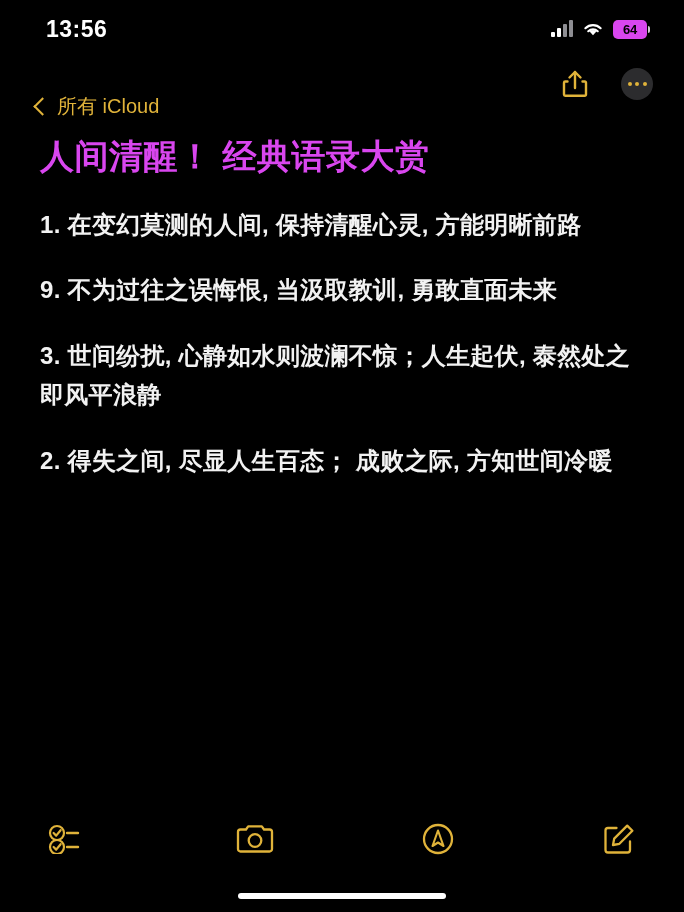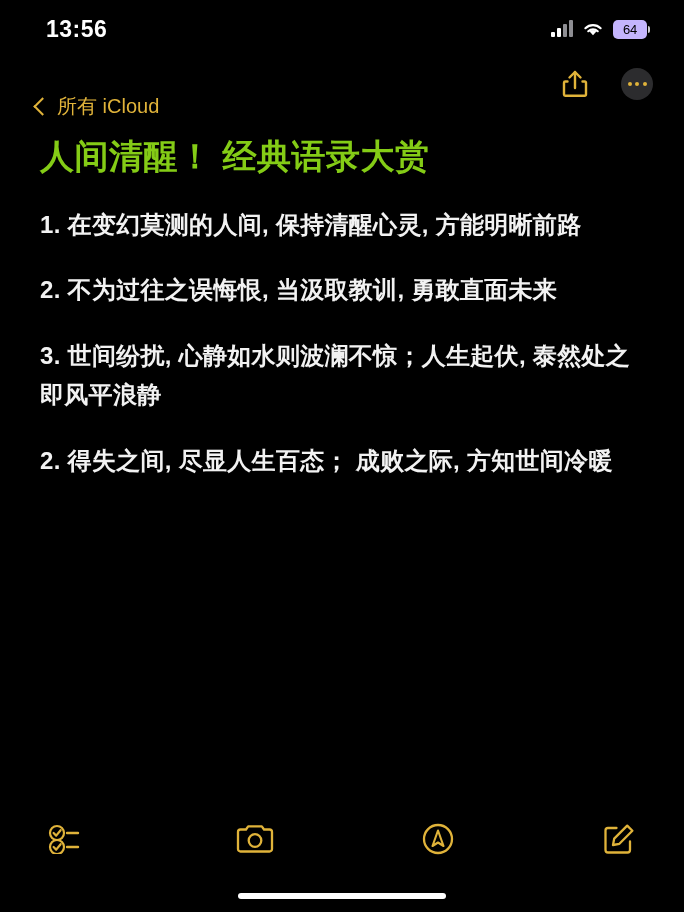--- a/index.html
+++ b/index.html
@@ -63,24 +63,24 @@
 
   .wifi { width: 22px; height: 17px; position: relative; }
   .battery {
     display: flex;
     align-items: center;
   }
   .battery-body {
     width: 34px;
     height: 19px;
     border-radius: 5px;
-    background: #c4b5fd;
+    background: #d946ef;
     color: #000000;
     font-size: 13px;
-    font-weight: normal;
+    font-weight: bold;
     display: flex;
     align-items: center;
     justify-content: center;
     letter-spacing: -0.3px;
   }
   .battery-tip {
     width: 2px;
     height: 7px;
     background: #ffffff;
     border-radius: 0 2px 2px 0;
@@ -153,21 +153,21 @@
     padding: 24px 36px 0 40px;
     box-sizing: border-box;
     overflow: hidden;
   }
   .note-title {
     font-size: 34px;
     font-weight: bold;
     line-height: 1.34;
     letter-spacing: 0.5px;
     margin: 0 0 26px 0;
-    color: #84cc16;
+    color: #d946ef;
   }
   .note-para {
     font-size: 24px;
     line-height: 1.62;
     letter-spacing: 0.3px;
     margin: 0 0 27px 0;
     color: #f2f2f2;
     font-weight: 700;
   }
 
@@ -247,21 +247,21 @@
             <i></i>
             <i></i>
         </div>
       </div>
     </div>
   </div>
 
   <div class="note">
     <div class="note-title">人间清醒！ 经典语录大赏</div>
     <p class="note-para">1. 在变幻莫测的人间, 保持清醒心灵, 方能明晰前路</p>
-    <p class="note-para">2. 不为过往之误悔恨, 当汲取教训, 勇敢直面未来</p>
+    <p class="note-para">9. 不为过往之误悔恨, 当汲取教训, 勇敢直面未来</p>
     <p class="note-para"> 3. 世间纷扰, 心静如水则波澜不惊；人生起伏, 泰然处之即风平浪静</p>
     <p class="note-para">2. 得失之间, 尽显人生百态； 成败之际, 方知世间冷暖</p>
   </div>
 
   <div class="toolbar">
     <div class="tool">
       <svg width="40" height="30" viewBox="0 0 40 30">
         <circle cx="9" cy="9" r="7" stroke="#e0b33a" stroke-width="2.2" fill="none"></circle>
         <path d="M5.6 9 L8.2 11.6 L12.6 6.2" stroke="#e0b33a" stroke-width="2.2" fill="none" stroke-linecap="round" stroke-linejoin="round"></path>
         <path d="M19 9 H30" stroke="#e0b33a" stroke-width="2.4" stroke-linecap="round"></path>

